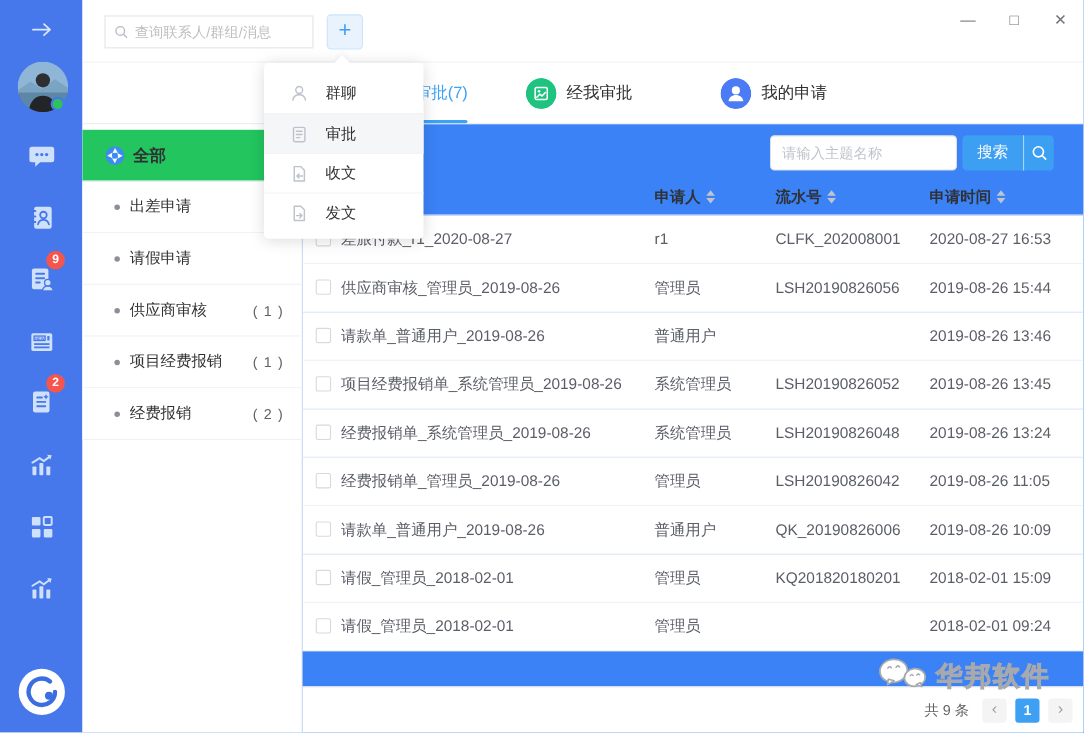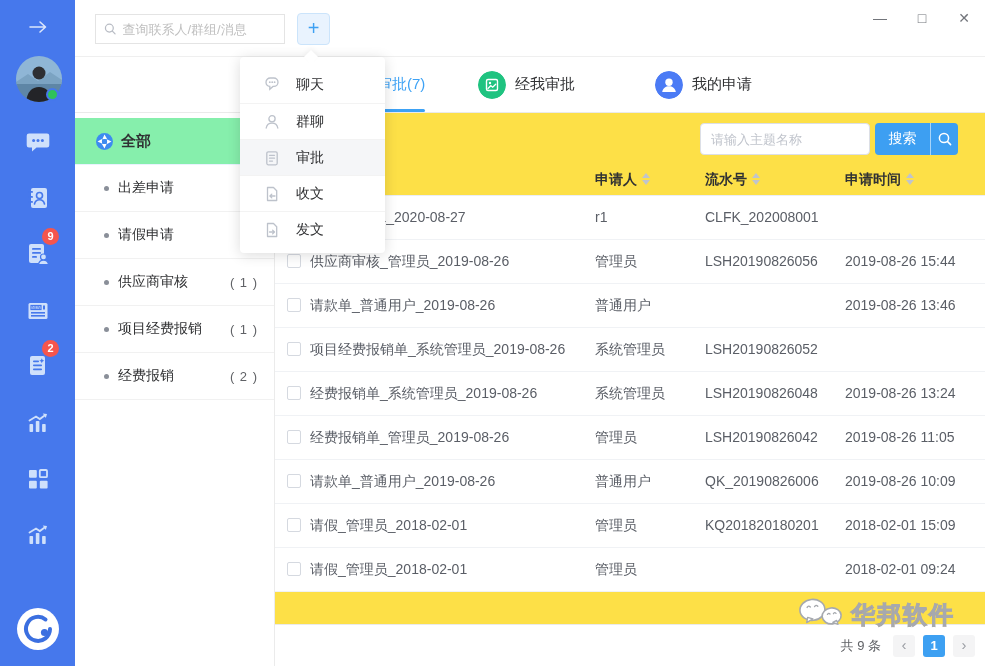--- a/index.html
+++ b/index.html
@@ -30,30 +30,30 @@
   .tabrow { position:absolute; left:75px; top:57px; width:910px; height:56px; background:#fff; border-bottom:1px solid #EAEAEA; }
   .tab { position:absolute; top:0; height:55px; display:flex; align-items:center; gap:9px; cursor:pointer; }
   .tab-label { font-size:15px; color:#303133; }
   .tab.active .tab-label { color:#3DA2F5; }
   .tab-underline { position:absolute; left:0; bottom:0; width:100%; height:3px; background:#3DA2F5; border-radius:2px; }
   .tab-icon { width:28px; height:28px; border-radius:50%; display:block; }
 
   
   .leftpanel { position:absolute; left:75px; top:113px; width:200px; height:553px; background:#fff; border-right:1px solid #EBEBEB; }
   .cat-item { position:relative; height:47px; display:flex; align-items:center; border-bottom:1px solid #F1F1F1; cursor:pointer; background:#fff; }
-  .cat-item.selected { background:#86efac; border-bottom:1px solid #E9F2FE; }
+  .cat-item.selected { background:#22c55e; border-bottom:1px solid #E9F2FE; }
   .cat-item:first-child { margin-top:5px; }
   .cat-bullet { width:5px; height:5px; border-radius:50%; background:#8A8F99; margin-left:29px; }
   .cat-icon { margin-left:21px; }
   .cat-label { margin-left:9px; font-size:14px; color:#303133; }
   .cat-item.selected .cat-label { font-weight:bold; font-size:15px; margin-left:8px; }
   .cat-count { position:absolute; right:16px; font-size:13px; color:#606266; letter-spacing:1px; }
 
   
-  .tablepanel { position:absolute; left:275px; top:113px; width:710px; height:553px; background:#fde047; }
+  .tablepanel { position:absolute; left:275px; top:113px; width:710px; height:553px; background:#3b82f6; }
   .t-searchrow { position:absolute; left:0; top:0; width:710px; height:49px; }
   .topic-search { position:absolute; left:425px; top:10px; width:170px; height:32px; border:1px solid #DCDFE6; border-radius:4px; padding:0 10px; font-size:13px; color:#333; outline:none; font-family:inherit; }
   .topic-search::placeholder { color:#C0C4CC; }
   .search-group { position:absolute; left:600px; top:10px; width:83px; height:32px; background:#3D9FF2; border-radius:4px; display:flex; align-items:center; cursor:pointer; }
   .search-group .seg-text { width:55px; text-align:center; color:#fff; font-size:14px; }
   .search-group .seg-div { width:1px; height:32px; background:rgba(255,255,255,.55); }
   .search-group .seg-icon { flex:1; display:flex; justify-content:center; }
 
   .t-header { position:absolute; left:0; top:49px; width:710px; height:34px; border-bottom:1px solid #EBEEF5; }
   .th { position:absolute; top:0; height:34px; line-height:34px; font-size:14px; font-weight:bold; color:#303133; display:flex; align-items:center; gap:5px; }
@@ -324,20 +324,21 @@
     </div>
 
     <div class="t-body">
       <div class="row">
         <span class="cell c-check">
             <span class="checkbox"></span>
           </span>
         <span class="cell c-sub">差旅付款_r1_2020-08-27</span>
         <span class="cell c-app">r1</span>
         <span class="cell c-ser">CLFK_202008001</span>
+        <span class="cell c-time">2020-08-27 16:53</span>
       </div>
       <div class="row">
         <span class="cell c-check">
             <span class="checkbox"></span>
           </span>
         <span class="cell c-sub">供应商审核_管理员_2019-08-26</span>
         <span class="cell c-app">管理员</span>
         <span class="cell c-ser">LSH20190826056</span>
         <span class="cell c-time">2019-08-26 15:44</span>
       </div>
@@ -349,20 +350,21 @@
         <span class="cell c-app">普通用户</span>
         <span class="cell c-time">2019-08-26 13:46</span>
       </div>
       <div class="row">
         <span class="cell c-check">
             <span class="checkbox"></span>
           </span>
         <span class="cell c-sub">项目经费报销单_系统管理员_2019-08-26</span>
         <span class="cell c-app">系统管理员</span>
         <span class="cell c-ser">LSH20190826052</span>
+        <span class="cell c-time">2019-08-26 13:45</span>
       </div>
       <div class="row">
         <span class="cell c-check">
             <span class="checkbox"></span>
           </span>
         <span class="cell c-sub">经费报销单_系统管理员_2019-08-26</span>
         <span class="cell c-app">系统管理员</span>
         <span class="cell c-ser">LSH20190826048</span>
         <span class="cell c-time">2019-08-26 13:24</span>
       </div>
@@ -420,29 +422,20 @@
       <ellipse cx="36.5" cy="23" rx="9.5" ry="8" fill="#fff" stroke="#A6A9AE" stroke-width="1.6"></ellipse>
       <path d="M42 32l-1-4-4 1.5z" fill="#fff" stroke="#A6A9AE" stroke-width="1.3" stroke-linejoin="round"></path>
       <path d="M32.5 21q1.3-1.8 2.6 0M38.5 21q1.3-1.8 2.6 0" fill="none" stroke="#A6A9AE" stroke-width="1.3" stroke-linecap="round"></path>
     </svg>
     <span class="wm-text">华邦软件</span>
   </div>
 
   <div class="dropdown">
     <div class="mi">
       <svg width="18" height="18" viewBox="0 0 18 18">
-        <path d="M3 6.2A4.2 4.2 0 017.2 2h3.6a4.2 4.2 0 010 8.4H10l-3.2 2.8v-2.9A4.2 4.2 0 013 6.2z" fill="none" stroke="#BDC2CB" stroke-width="1.3"></path>
-        <circle cx="6.8" cy="6.2" r=".9" fill="#BDC2CB"></circle>
-          <circle cx="9.2" cy="6.2" r=".9" fill="#BDC2CB"></circle>
-          <circle cx="11.6" cy="6.2" r=".9" fill="#BDC2CB"></circle>
-      </svg>
-      <span class="mi-label">聊天</span>
-    </div>
-    <div class="mi">
-      <svg width="18" height="18" viewBox="0 0 18 18">
         <circle cx="9" cy="5.8" r="3.1" fill="none" stroke="#BDC2CB" stroke-width="1.3"></circle>
         <path d="M3.2 15c.6-3.2 2.9-4.8 5.8-4.8s5.2 1.6 5.8 4.8" fill="none" stroke="#BDC2CB" stroke-width="1.3" stroke-linecap="round"></path>
       </svg>
       <span class="mi-label">群聊</span>
     </div>
     <div class="mi active">
       <svg width="18" height="18" viewBox="0 0 18 18">
         <rect x="3.8" y="2.8" width="10.4" height="13" rx="1.5" fill="none" stroke="#BDC2CB" stroke-width="1.3"></rect>
         <path d="M6.5 6.3h5M6.5 9.2h5M6.5 12.1h3" stroke="#BDC2CB" stroke-width="1.3" stroke-linecap="round"></path>
       </svg>

